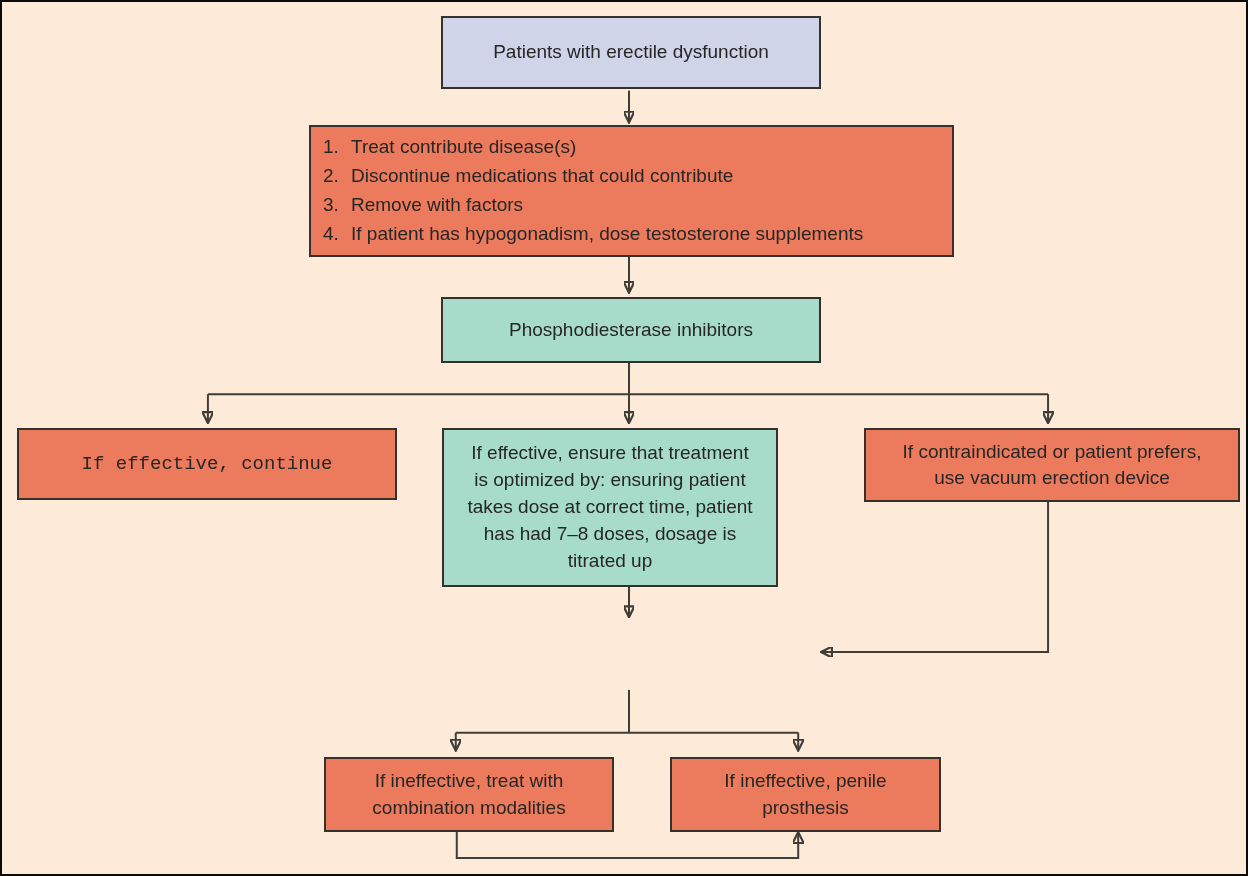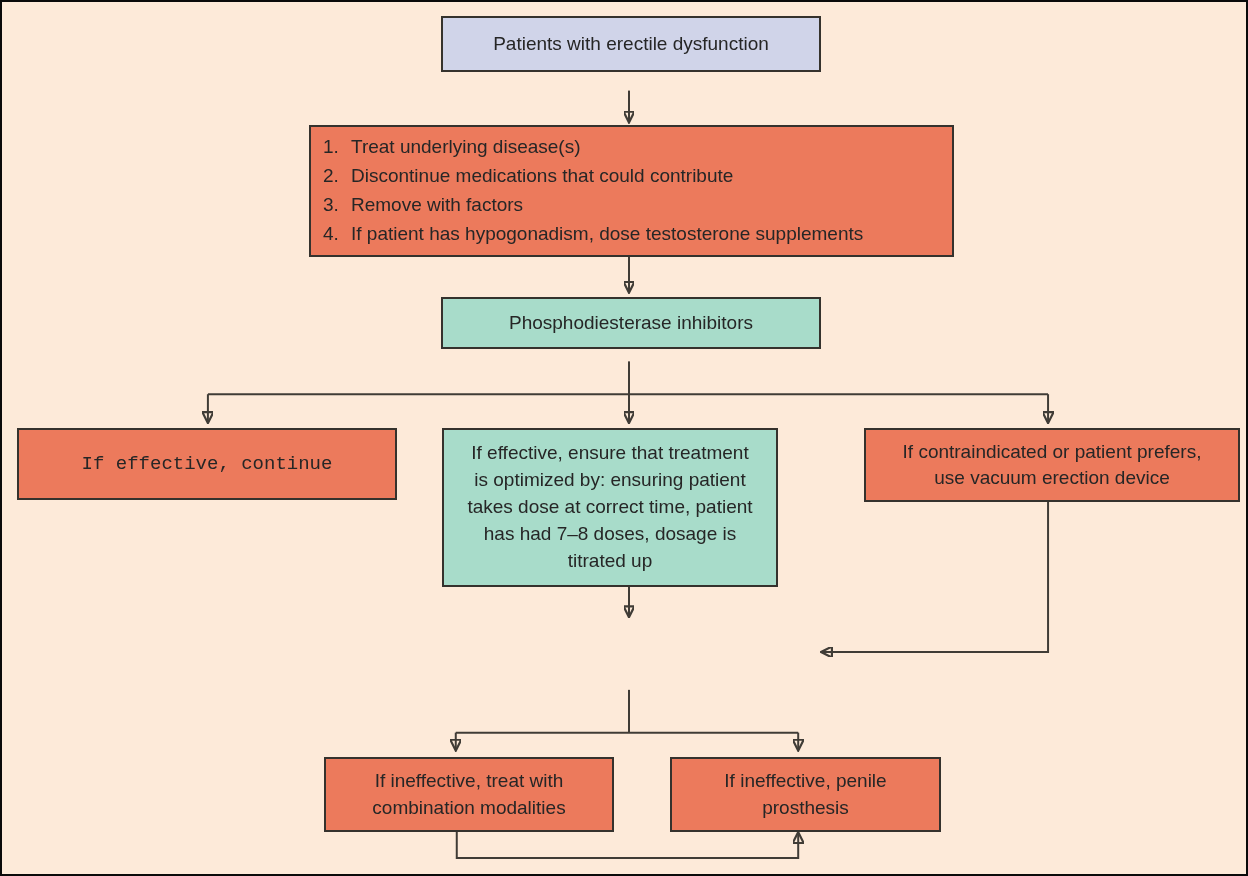--- a/index.html
+++ b/index.html
@@ -30,25 +30,25 @@
     border:2px solid #35322d;
     display:flex;align-items:center;justify-content:center;
     text-align:center;color:var(--text);
     font-size:19px;line-height:1.38;
   }
   .node-label{white-space:pre-line;}
   .orange{background:var(--box_orange);}
   .teal{background:var(--box_teal);}
   .lavender{background:var(--box_lavender);}
 
-  .node.start       {left:439px;top:14px;  width:380px;height:56px;}
+  .node.start       {left:439px;top:14px;  width:380px;height:73px;}
   .node.steps       {left:307px;top:123px; width:645px;height:132px;
                      flex-direction:column;align-items:stretch;justify-content:center;
                      text-align:left;padding:4px 12px;}
-  .node.pde         {left:439px;top:295px; width:380px;height:52px;}
+  .node.pde         {left:439px;top:295px; width:380px;height:66px;}
   .node.effective   {left:15px; top:426px; width:380px;height:72px;font-family:Liberation Mono, monospace;}
   .node.optimize    {left:440px;top:426px; width:336px;height:159px;padding:0 14px;line-height:1.42;}
   .node.vacuum      {left:862px;top:426px; width:376px;height:74px;padding:0 8px;}
   .node.alprostadil {left:438px;top:621px; width:380px;height:70px;}
   .node.combination {left:322px;top:755px; width:290px;height:75px;}
   .node.prosthesis  {left:668px;top:755px; width:271px;height:75px;}
 
   .list-row{display:flex;line-height:1.52;}
   .list-num{flex:0 0 28px;}
   .list-text{flex:1;}
@@ -80,21 +80,21 @@
     <path d="M456,830 V860 H799 V835" marker-end="url(#arrow)"></path>
   </svg>
 
   <div class="node start lavender">
     <span class="node-label">Patients with erectile dysfunction</span>
   </div>
 
   <div class="node steps orange">
     <div class="list-row">
       <span class="list-num">1.</span>
-      <span class="list-text">Treat underlying disease(s)</span>
+      <span class="list-text">Treat contribute disease(s)</span>
     </div>
     <div class="list-row">
       <span class="list-num">2.</span>
       <span class="list-text">Discontinue medications that could contribute</span>
     </div>
     <div class="list-row">
       <span class="list-num">3.</span>
       <span class="list-text">Remove with factors</span>
     </div>
     <div class="list-row">

